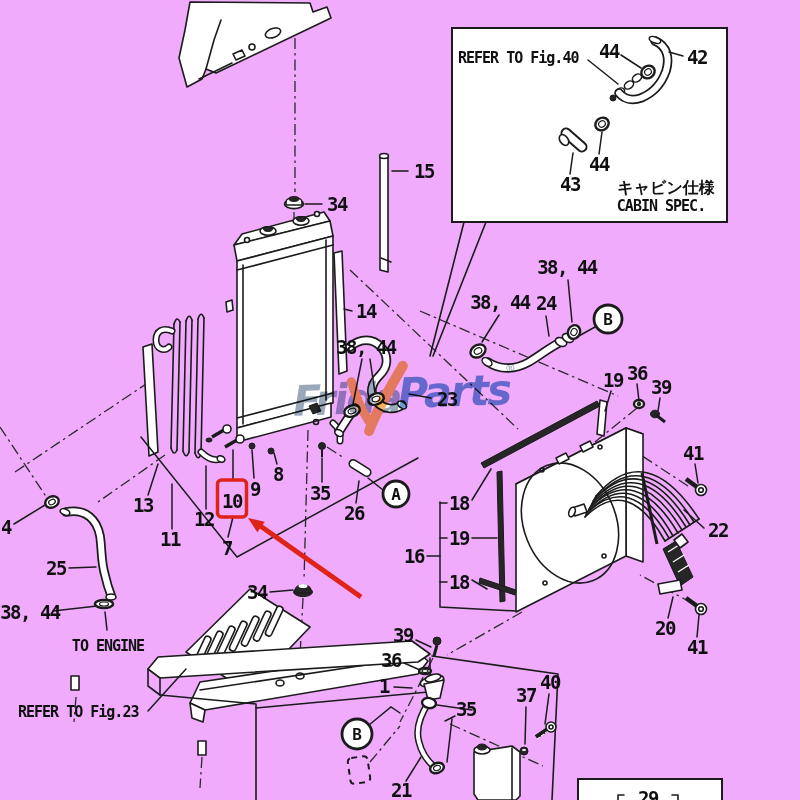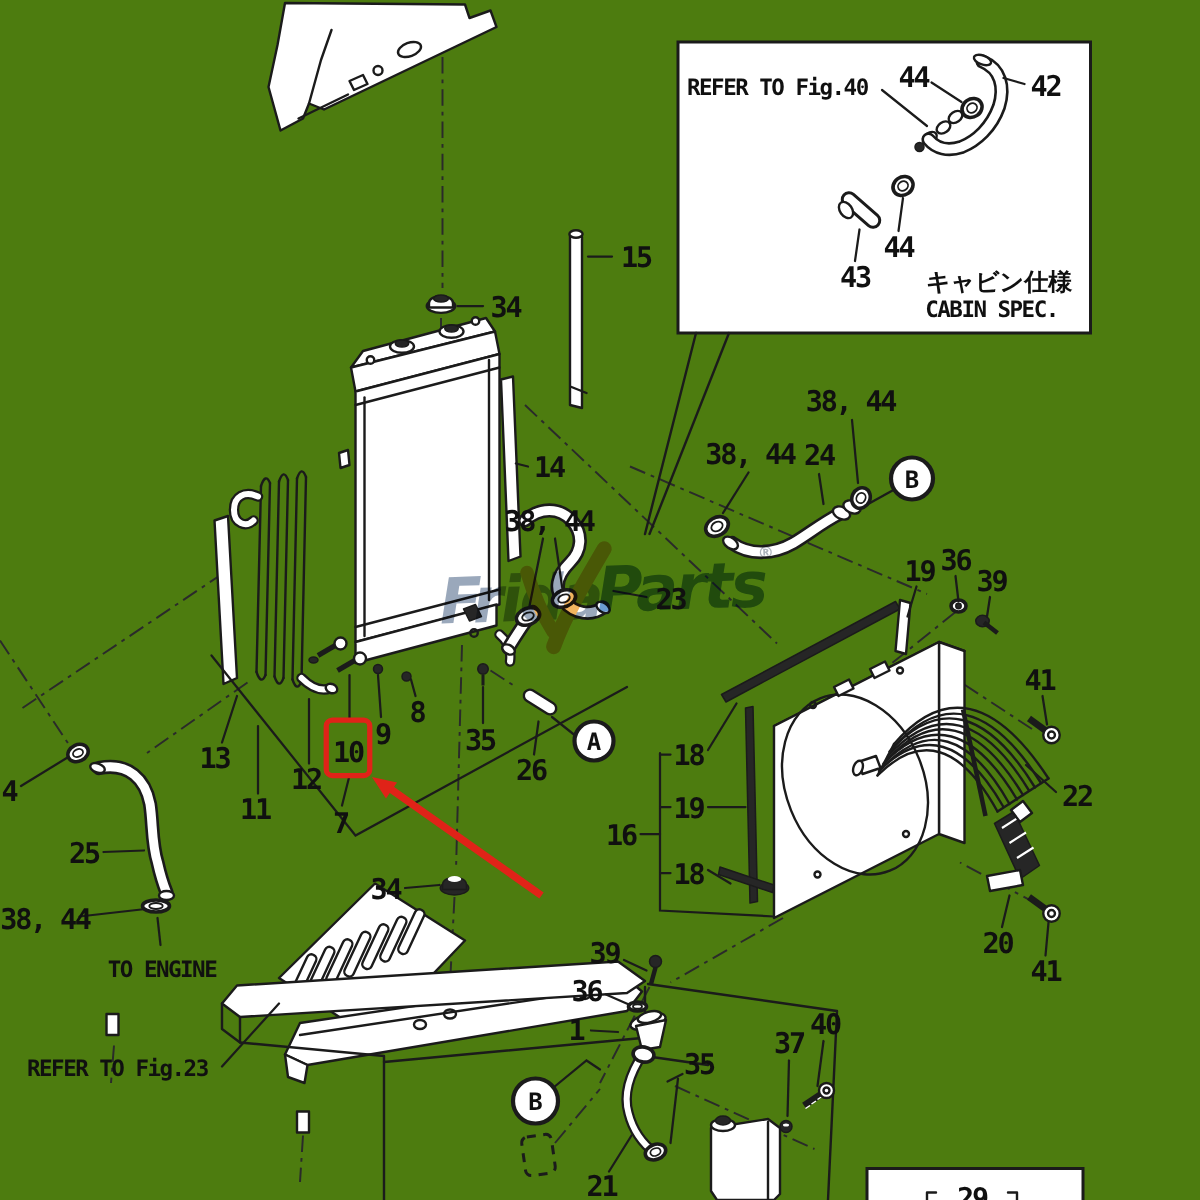--- a/index.html
+++ b/index.html
@@ -1,16 +1,16 @@
 <!DOCTYPE html>
 <html><head>
 <meta charset="utf-8">
 <style>
   html,body{margin:0;padding:0;background:#fff}
-  #stage{width:800px;height:800px;position:relative;background:#4d7c0f;overflow:hidden}
+  #stage{width:800px;height:800px;position:relative;background:#f0abfc;overflow:hidden}
   svg{display:block}
   .s  {fill:none;stroke:#1b1b1b;stroke-width:1.6;stroke-linecap:round;stroke-linejoin:round}
   .sw {fill:#fff;stroke:#1b1b1b;stroke-width:1.6;stroke-linejoin:round}
   .sd {fill:#262626;stroke:#1b1b1b;stroke-width:1;stroke-linejoin:round}
   .dd {fill:none;stroke:#2a2a2a;stroke-width:1.3;stroke-dasharray:11 4 2.5 4}
   .ldr{fill:none;stroke:#1b1b1b;stroke-width:1.5;stroke-linecap:round}
   .tubeO{fill:none;stroke:#1b1b1b;stroke-width:9.5;stroke-linecap:round}
   .tubeI{fill:none;stroke:#fff;stroke-width:6;stroke-linecap:round}
   .tubeOs{fill:none;stroke:#1b1b1b;stroke-width:7;stroke-linecap:round}
   .tubeIs{fill:none;stroke:#fff;stroke-width:4;stroke-linecap:round}

